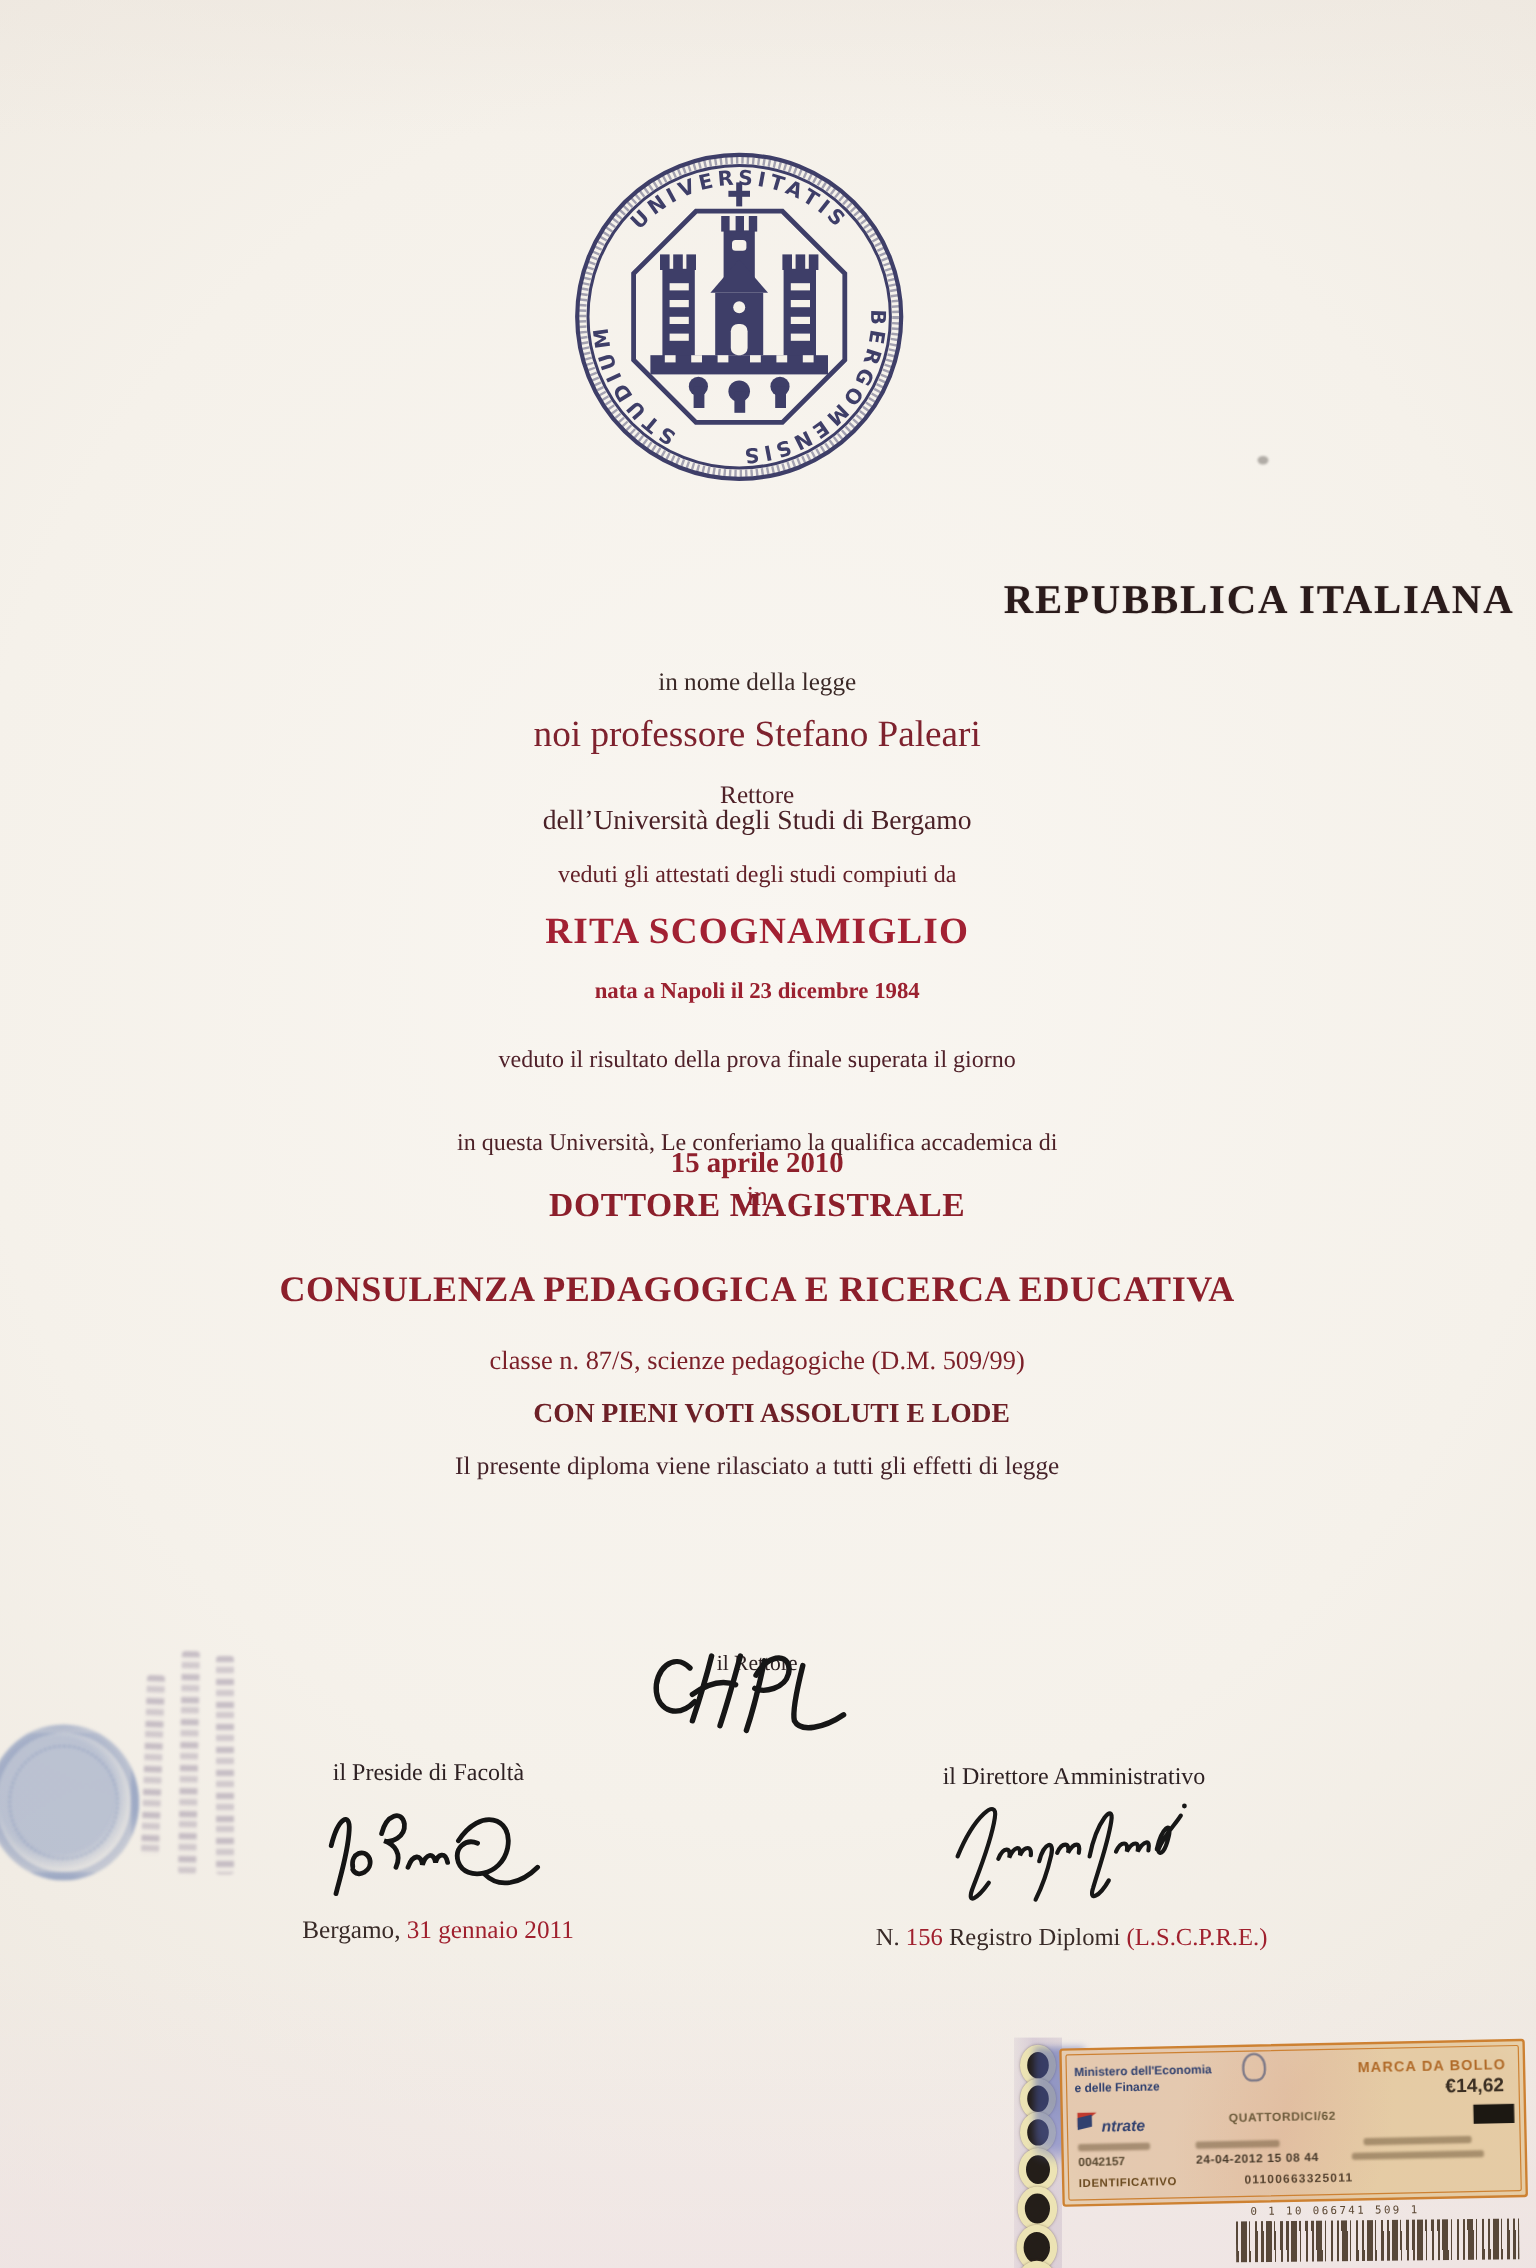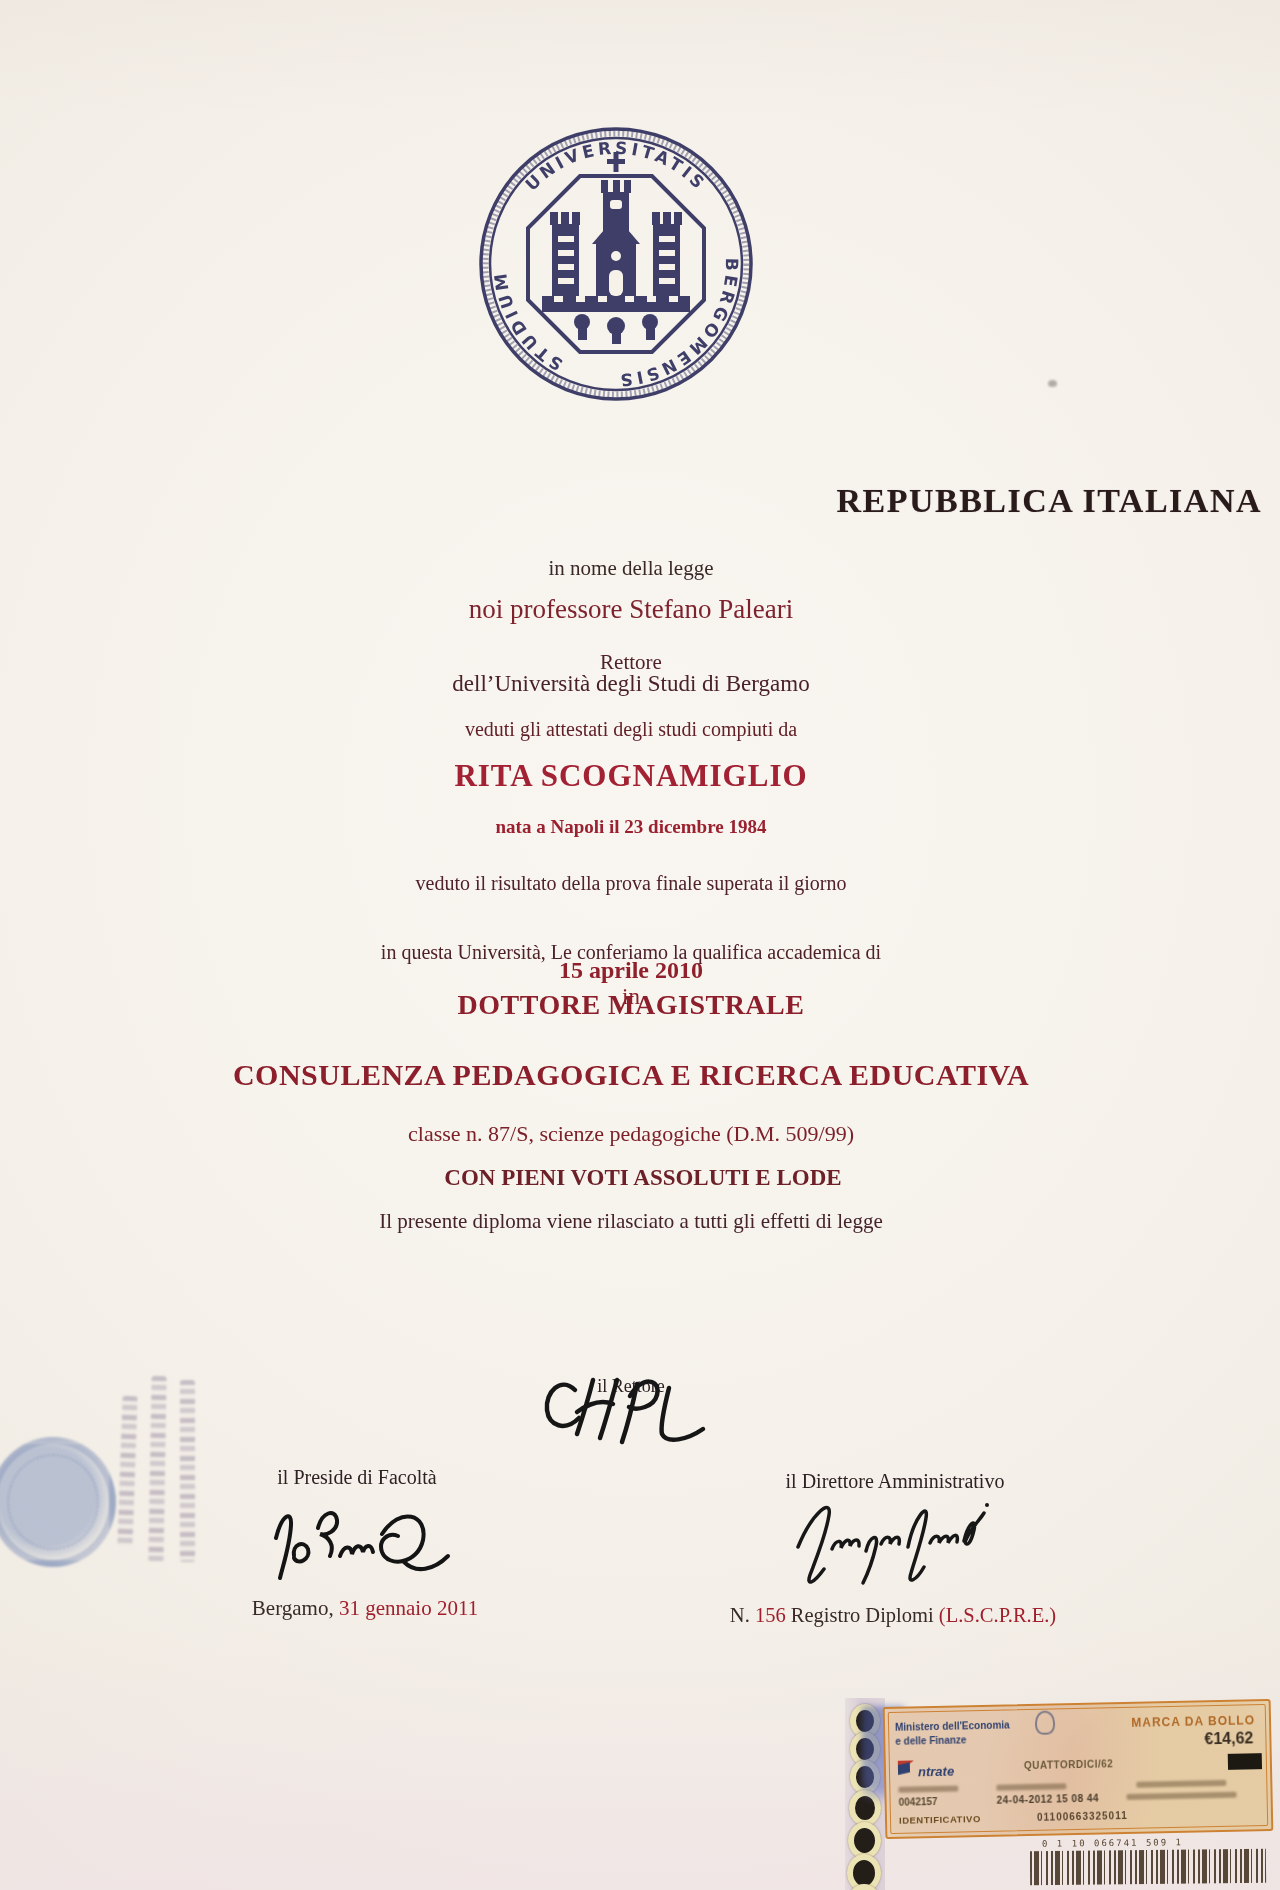--- a/index.html
+++ b/index.html
@@ -8,21 +8,21 @@
     font-family:"Liberation Serif", serif;
     background:
       linear-gradient(180deg, rgba(236,229,221,.45) 0%, rgba(248,245,239,0) 6%, rgba(248,245,239,0) 86%, rgba(240,226,231,.55) 100%),
       radial-gradient(ellipse 95% 70% at 50% 42%, #f9f6f1 0%, #f5f1ea 55%, #ede7de 100%);
   }
   .ctr{position:absolute;left:0;width:1262px;text-align:center;white-space:nowrap;}
   .soft{text-shadow:0 0 1px rgba(60,30,30,.35);}
   
   .t-title    {top:482px;font-size:34px;font-weight:bold;letter-spacing:1.5px;color:#2a1b1b;text-align:right;}
   .t-innome   {top:556px;font-size:21px;color:#3a2826;}
-  .t-noi      {top:594px;font-size:27px;color:#7e222e;}
+  .t-noi      {top:594px;font-size:31px;color:#7e222e;}
   .t-rett     {top:650px;font-size:21px;color:#4f2128;}
   .t-univ     {top:671px;font-size:23px;color:#4a2127;}
   .t-veduti   {top:718px;font-size:20px;color:#622028;}
   .t-name     {top:758px;font-size:31px;font-weight:bold;letter-spacing:1px;color:#a22133;}
   .t-birth    {top:816px;font-size:19px;font-weight:bold;color:#9b2130;}
   .t-veduto   {top:872px;font-size:20px;color:#50212a;}
   .t-examdate {top:957px;font-size:24px;font-weight:bold;color:#8f202c;font-family:Liberation Serif, serif;}
   .t-confer   {top:941px;font-size:20px;color:#4d2127;}
   .t-deg1     {top:989px;font-size:28px;font-weight:bold;letter-spacing:.5px;color:#8c1f2b;}
   .t-deg2     {top:984px;font-size:23px;font-weight:normal;color:#8c1f2b;}

